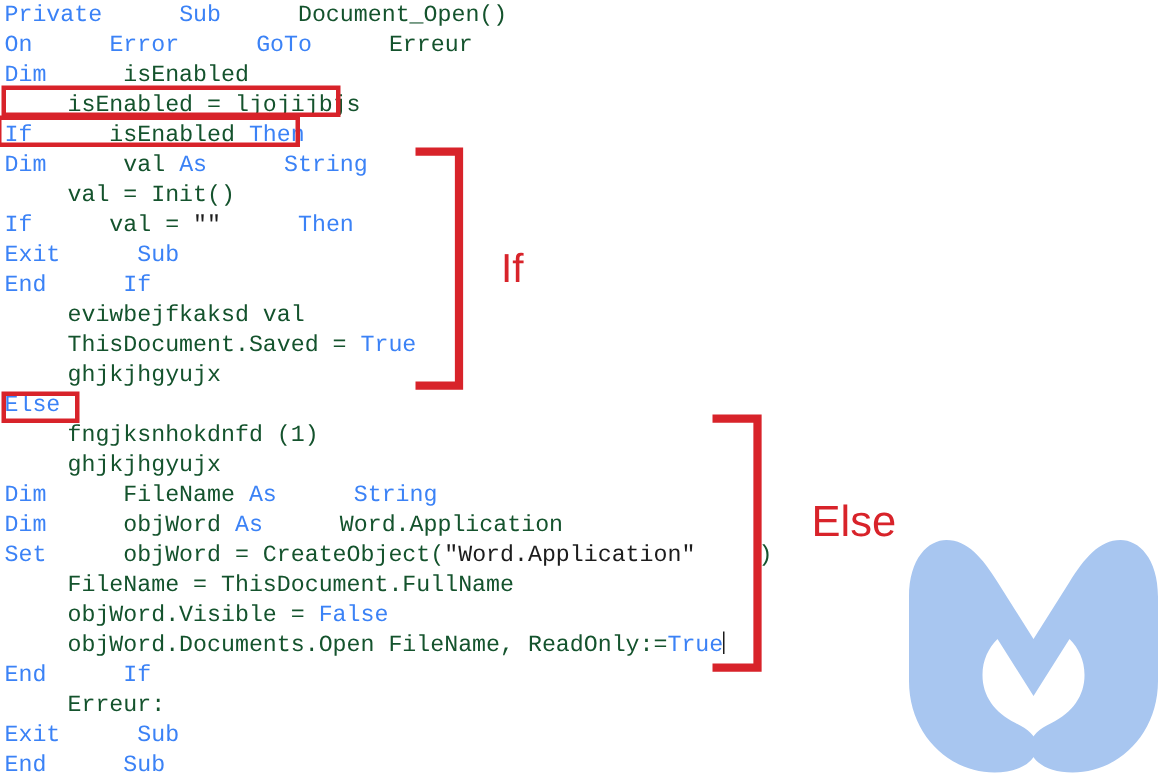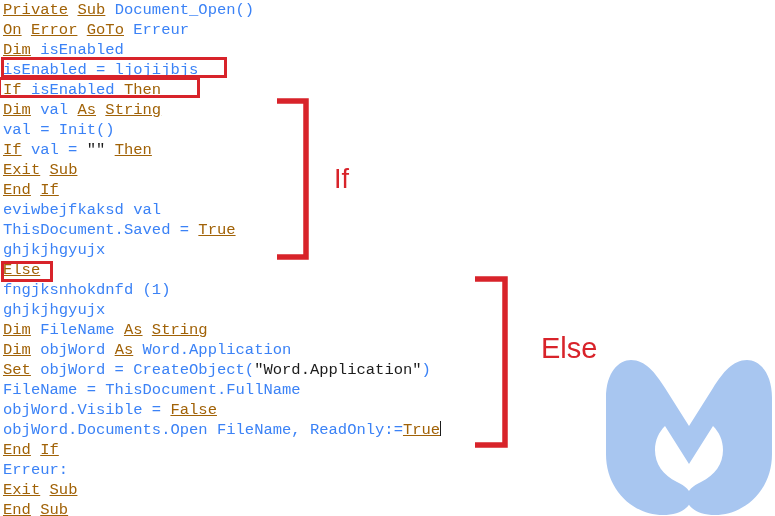--- a/index.html
+++ b/index.html
@@ -36,22 +36,22 @@
     line-height: 20px;
     white-space: pre;
     letter-spacing: 0px;
   }
   .code-line {
     height: 20px;
     position: relative;
     white-space: pre;
     color: #1c1c1c;
   }
-  .kw   { color: #a16207; text-decoration: underline; }
-  .pl   { color: #3b82f6; }
+  .kw   { color: #3b82f6; }
+  .pl   { color: #14532d; margin-left: 42px; }
   .str  { color: #1c1c1c; }
 
   
   .caret {
     display: inline-block;
     width: 1px;
     height: 15px;
     background: #1c1c1c;
     vertical-align: -2px;
   }

